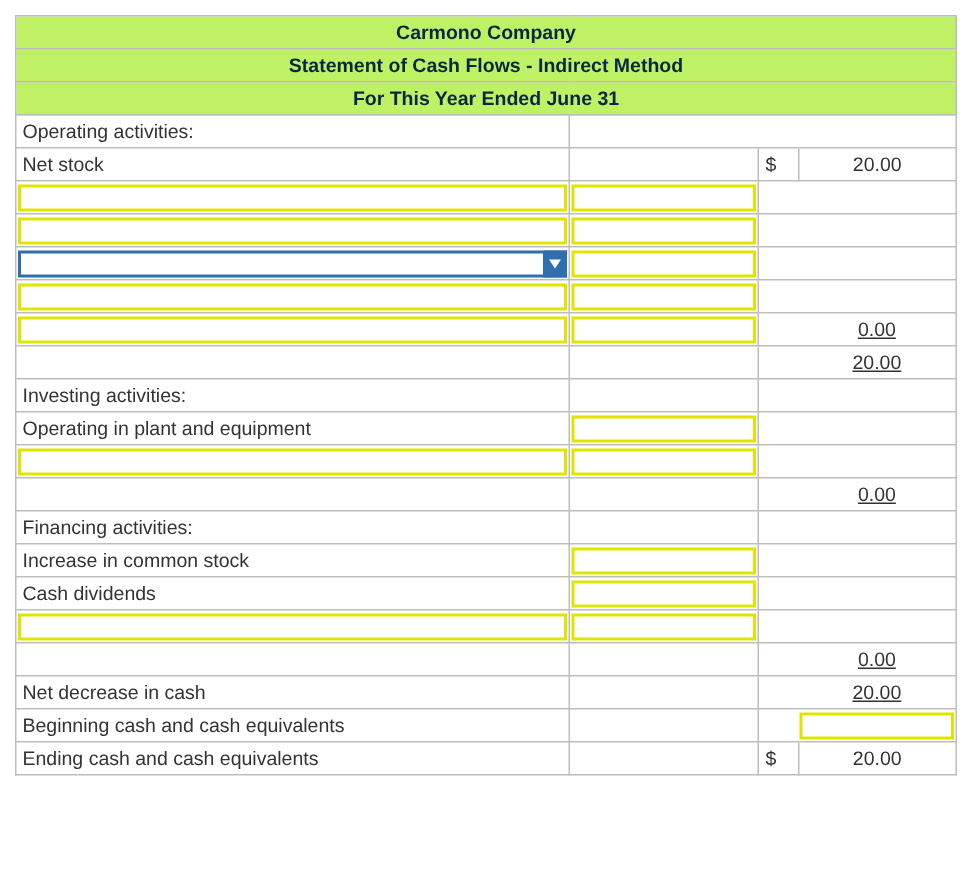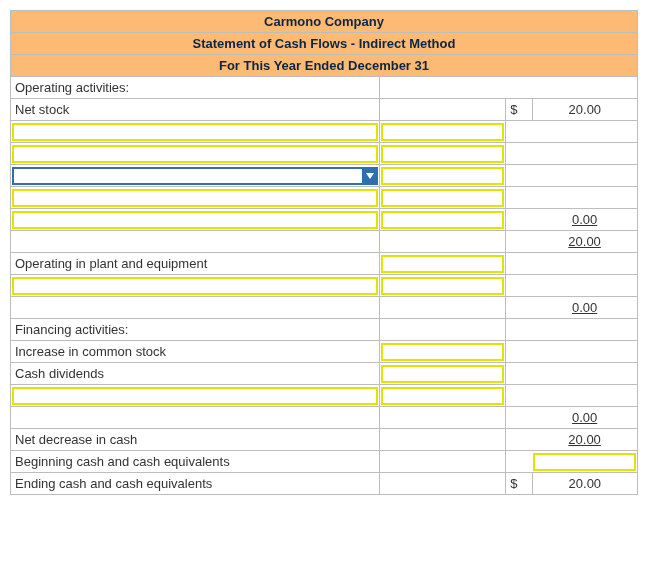--- a/index.html
+++ b/index.html
@@ -20,21 +20,21 @@
     padding: 2px 4px;
     vertical-align: middle;
     box-sizing: border-box;
   }
   .col-label { width: 308px; }
   .col-mid   { width: 106px; }
   .col-cur   { width: 22px; text-align: left; }
   .col-val   { width: 88px; text-align: center; padding-right: 6px; }
 
   tr.hdr td {
-    background: #fdba74;
+    background: #bef264;
     color: #0b2545;
     font-weight: bold;
     text-align: center;
     border: 1px solid #bdbdbd;
   }
   .noborder-r { border-right: none !important; }
   .noborder-l { border-left: none !important; text-decoration: underline; }
 
   .input-cell {
     padding: 1px !important;
@@ -76,21 +76,21 @@
   </colgroup>
 
   <tbody>
       <tr class="hdr">
     <td colspan="4">Carmono Company</td>
   </tr>
   <tr class="hdr">
     <td colspan="4">Statement of Cash Flows - Indirect Method</td>
   </tr>
   <tr class="hdr">
-    <td colspan="4">For This Year Ended December 31</td>
+    <td colspan="4">For This Year Ended June 31</td>
   </tr>
 
   <tr>
     <td>Operating activities:</td>
     <td class="noborder-r"></td>
     <td class="noborder-l noborder-r"></td>
     <td class="noborder-l"></td>
   </tr>
 
   <tr>
@@ -159,20 +159,26 @@
   </tr>
 
   <tr>
     <td></td>
     <td></td>
     <td class="noborder-r"></td>
     <td class="col-val noborder-l">20.00</td>
   </tr>
 
   <tr>
+    <td>Investing activities:</td>
+    <td></td>
+    <td class="noborder-r"></td>
+    <td class="noborder-l"></td>
+  </tr>
+  <tr>
     <td>Operating in plant and equipment</td>
     <td class="input-cell">
           <div class="fake-input right"></div>
         </td>
     <td class="noborder-r"></td>
     <td class="noborder-l"></td>
   </tr>
   <tr>
     <td class="input-cell">
           <div class="fake-input"></div>

